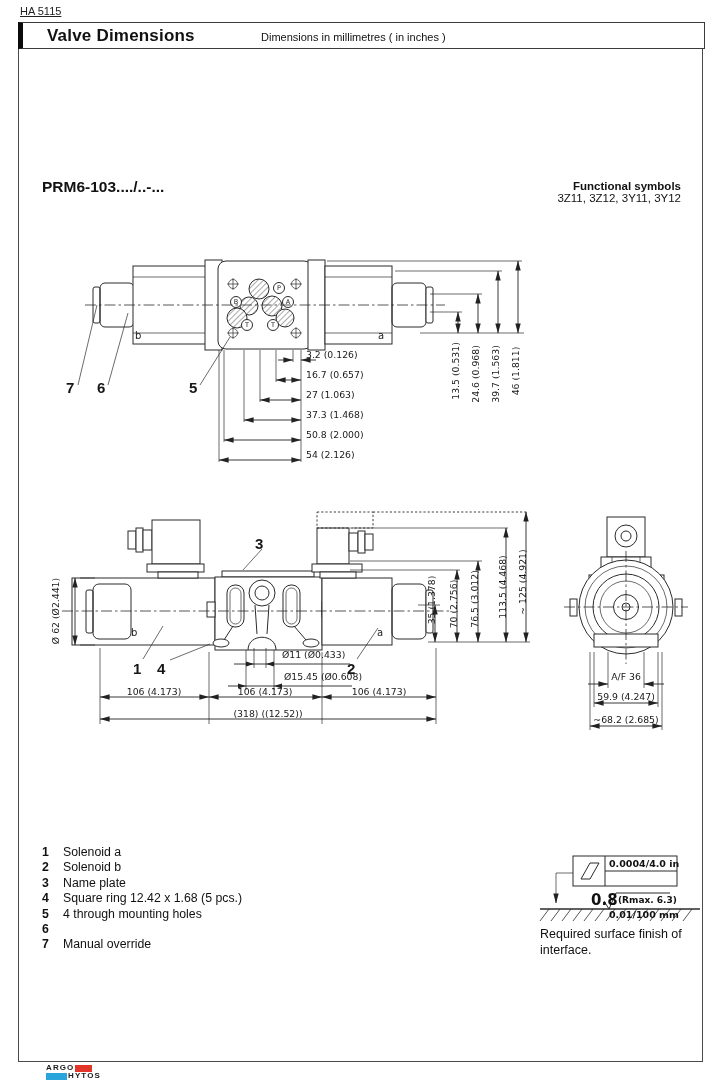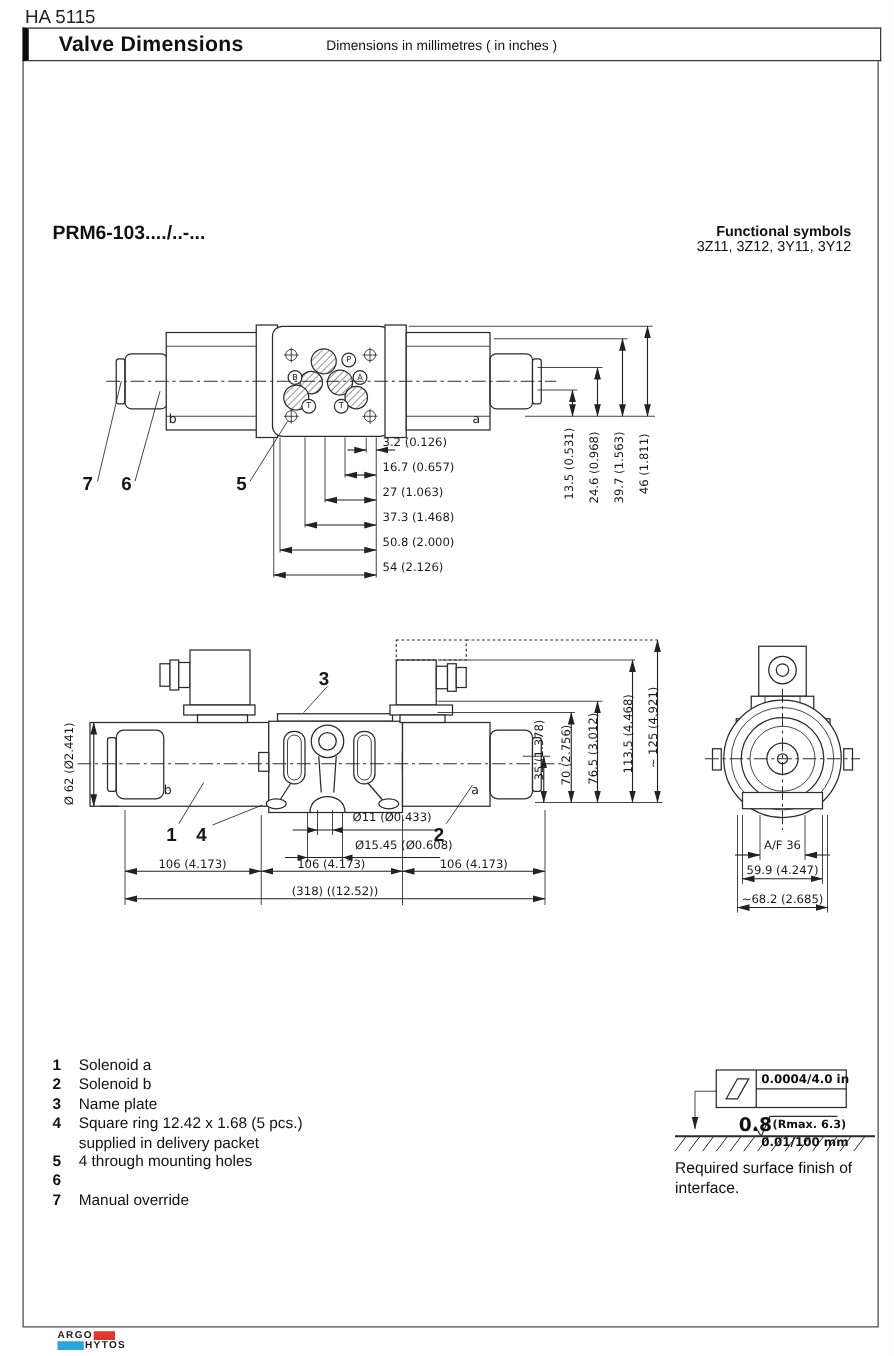--- a/index.html
+++ b/index.html
@@ -1,19 +1,19 @@
 <!DOCTYPE html>
 <html><head>
 <meta charset="utf-8">
 <style>
   html,body{margin:0;padding:0;background:#f6f6f4;}
   #page{position:relative;width:715px;height:1085px;background:#ffffff;
         font-family:"Liberation Sans",sans-serif;color:#111;overflow:hidden;}
   .abs{position:absolute;}
-  .doc-code{font-size:15px;color:#222;}
+  .doc-code{font-size:11px;color:#222;text-decoration:underline;}
   .frame{border:1.6px solid #4a4a4a;}
   .hdr-box{border:1.6px solid #3a3a3a;border-left:5px solid #0b0b0b;background:#fff;}
   .hdr-title{font-size:17px;font-weight:bold;letter-spacing:0.2px;}
   .hdr-sub{font-size:11px;}
   .model-title{font-size:15.5px;font-weight:bold;}
   .fs-label{font-size:11.5px;font-weight:bold;text-align:right;}
   .fs-vals{font-size:11.5px;text-align:right;}
   .dl{position:absolute;font-family:"DejaVu Sans",sans-serif;font-size:9.3px;color:#191919;
       white-space:nowrap;line-height:1;}
   .rot{transform:translate(-50%,-50%) rotate(-90deg);}
@@ -376,24 +376,20 @@
     </div>
     <div class="lg-row">
       <span class="lg-num">3</span>
       <span class="lg-txt">Name plate</span>
     </div>
     <div class="lg-row">
       <span class="lg-num">4</span>
       <span class="lg-txt">Square ring 12.42 x 1.68 (5 pcs.)</span>
     </div>
     <div class="lg-row">
-      <span class="lg-num"></span>
-      <span class="lg-txt">supplied in delivery packet</span>
-    </div>
-    <div class="lg-row">
       <span class="lg-num">5</span>
       <span class="lg-txt">4 through mounting holes</span>
     </div>
     <div class="lg-row">
       <span class="lg-num">6</span>
     </div>
     <div class="lg-row">
       <span class="lg-num">7</span>
       <span class="lg-txt">Manual override</span>
     </div>

